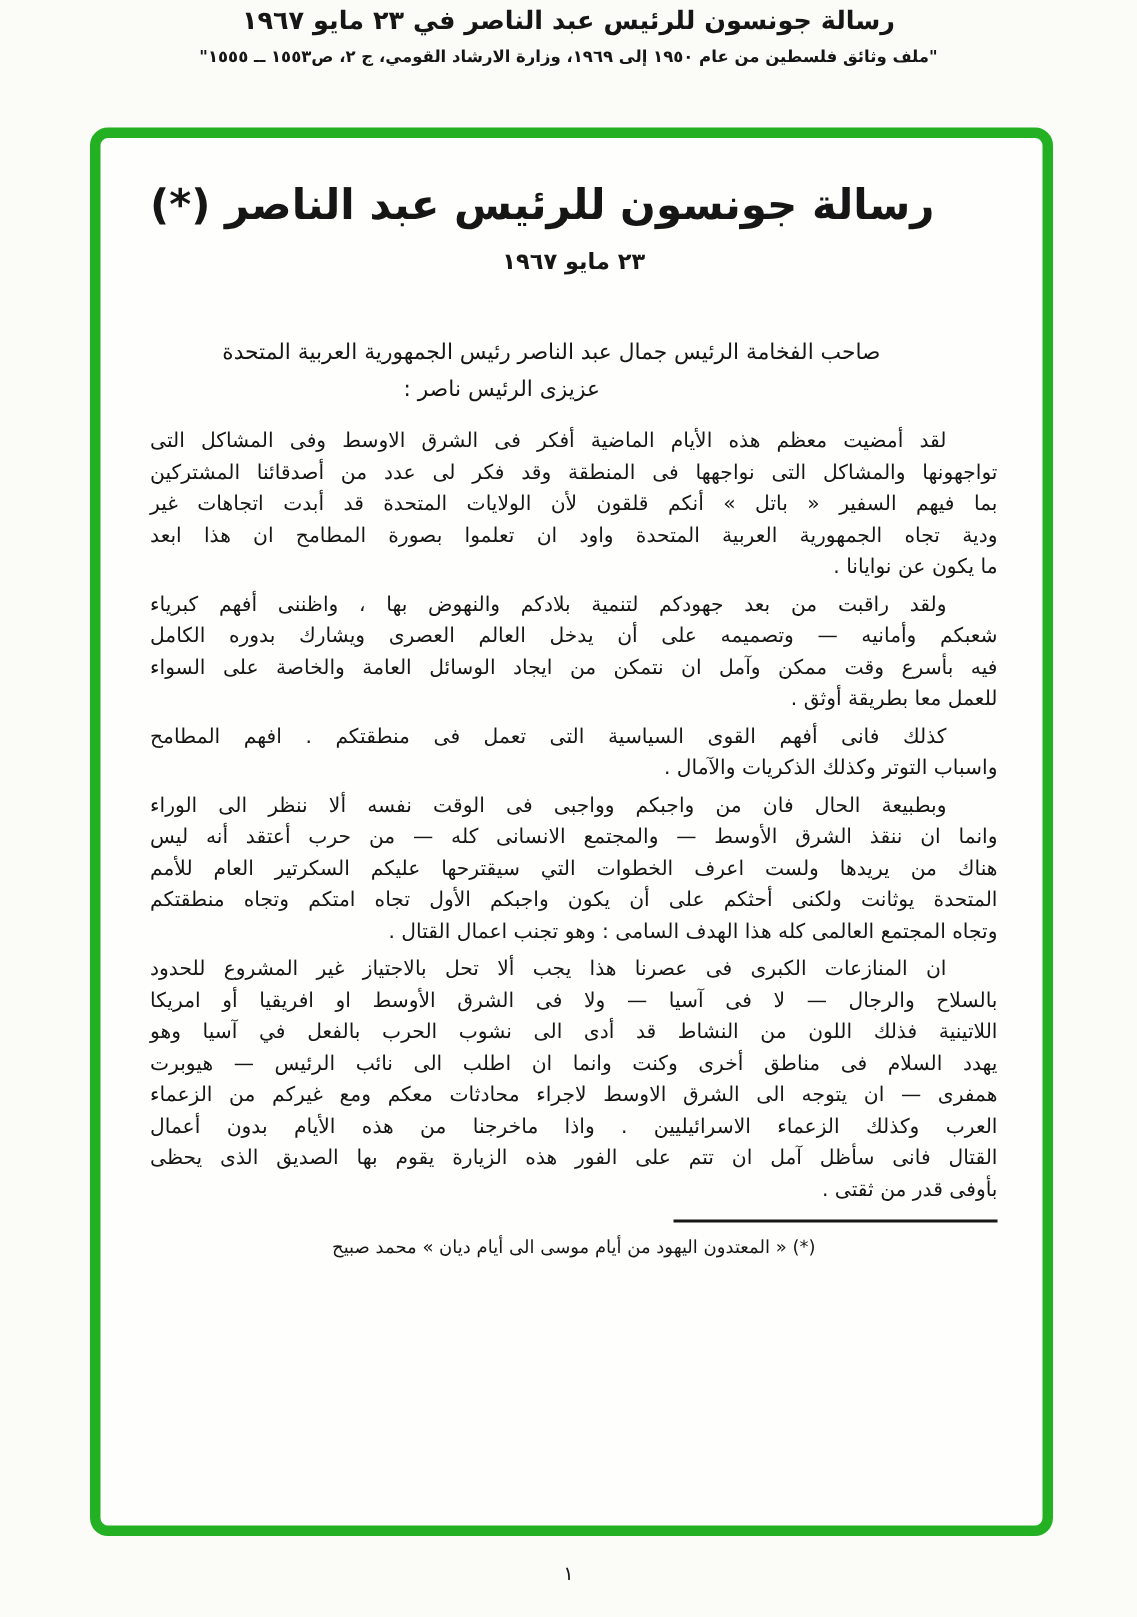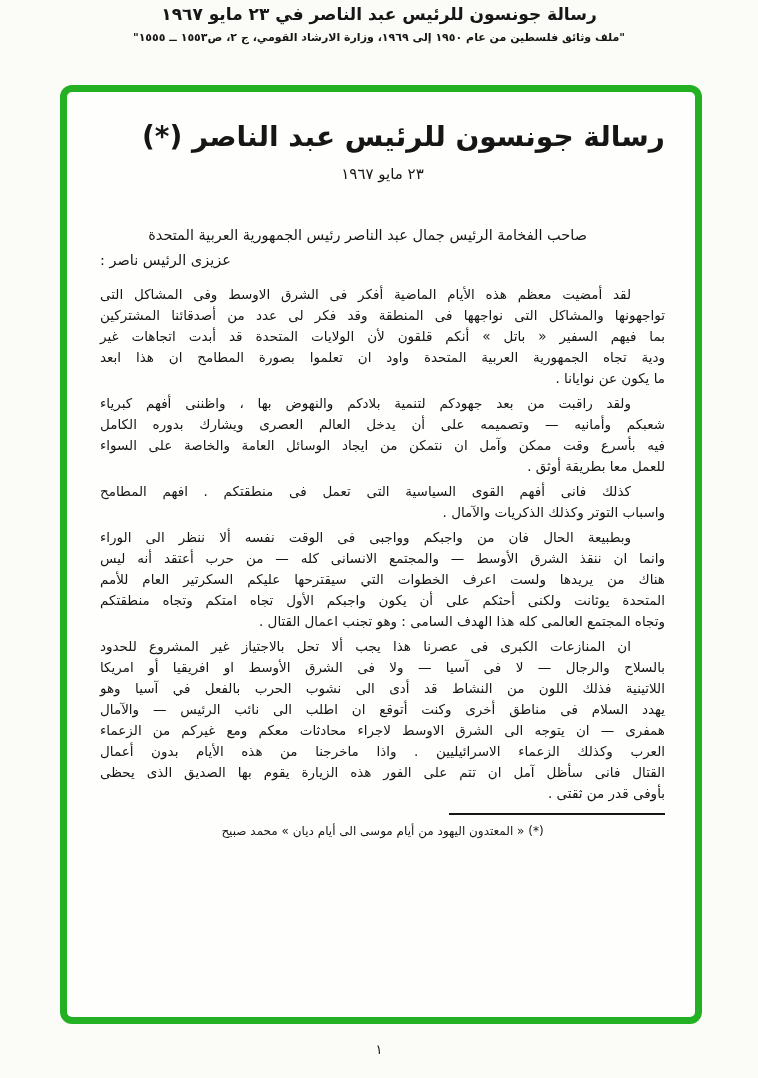--- a/index.html
+++ b/index.html
@@ -17,30 +17,30 @@
   .frame{
     position:absolute;left:60px;top:85px;width:642px;height:939px;
     box-sizing:border-box;border:7px solid var(--green);border-radius:12px;
     background:#fefefc;
   }
   .paper{
     position:relative;height:100%;box-sizing:border-box;
     padding:26px 30px 0 33px;direction:rtl;
   }
   .doc-title{
-    text-align:right;font-size:28px;font-weight:bold;margin:0;line-height:1.35;
+    text-align:left;font-size:28px;font-weight:bold;margin:0;line-height:1.35;
   }
-  .doc-date{text-align:center;font-size:15px;font-weight:normal;margin-top:9px;}
+  .doc-date{text-align:center;font-size:15px;font-weight:bold;margin-top:9px;}
   .classification{
     direction:rtl;text-align:left;padding-left:82px;
     font-size:15px;font-weight:bold;margin-top:36px;
   }
   .salutation{margin-top:20px;font-size:14.5px;}
   .sal1{text-align:right;margin-left:0;margin-right:78px;white-space:nowrap;direction:rtl;margin-top:44px;}
-  .sal2{text-align:left;margin-right:96px;margin-top:9px;direction:rtl;}
+  .sal2{text-align:center;margin-right:96px;margin-top:9px;direction:rtl;}
   .letter-body{margin-top:16px;font-size:13.5px;line-height:21px;}
   .para{margin:0 0 4px 0;}
   .line{
     text-align:justify;text-align-last:justify;
     direction:rtl;
   }
   .line.first{padding-right:34px;}
   .line.last{text-align-last:right;}
   .footnote-sep{
     width:216px;height:0;border-top:2px solid #161616;
@@ -90,21 +90,21 @@
           <div class="line first">وبطبيعة الحال فان من واجبكم وواجبى فى الوقت نفسه ألا ننظر الى الوراء</div>
           <div class="line">وانما ان ننقذ الشرق الأوسط — والمجتمع الانسانى كله — من حرب أعتقد أنه ليس</div>
           <div class="line">هناك من يريدها ولست اعرف الخطوات التي سيقترحها عليكم السكرتير العام للأمم</div>
           <div class="line">المتحدة يوثانت ولكنى أحثكم على أن يكون واجبكم الأول تجاه امتكم وتجاه منطقتكم</div>
           <div class="line last">وتجاه المجتمع العالمى كله هذا الهدف السامى : وهو تجنب اعمال القتال .</div>
         </div>
         <div class="para">
           <div class="line first">ان المنازعات الكبرى فى عصرنا هذا يجب ألا تحل بالاجتياز غير المشروع للحدود</div>
           <div class="line">بالسلاح والرجال — لا فى آسيا — ولا فى الشرق الأوسط او افريقيا أو امريكا</div>
           <div class="line">اللاتينية فذلك اللون من النشاط قد أدى الى نشوب الحرب بالفعل في آسيا وهو</div>
-          <div class="line">يهدد السلام فى مناطق أخرى وكنت أتوقع ان اطلب الى نائب الرئيس — والآمال</div>
+          <div class="line">يهدد السلام فى مناطق أخرى وكنت وانما ان اطلب الى نائب الرئيس — هيوبرت</div>
           <div class="line">همفرى — ان يتوجه الى الشرق الاوسط لاجراء محادثات معكم ومع غيركم من الزعماء</div>
           <div class="line">العرب وكذلك الزعماء الاسرائيليين . واذا ماخرجنا من هذه الأيام بدون أعمال</div>
           <div class="line">القتال فانى سأظل آمل ان تتم على الفور هذه الزيارة يقوم بها الصديق الذى يحظى</div>
           <div class="line last">بأوفى قدر من ثقتى .</div>
         </div>
       </div>
     <div class="footnote-sep"></div>
     <div class="footnote">(*) « المعتدون اليهود من أيام موسى الى أيام ديان » محمد صبيح</div>
   </div>
 </div>

